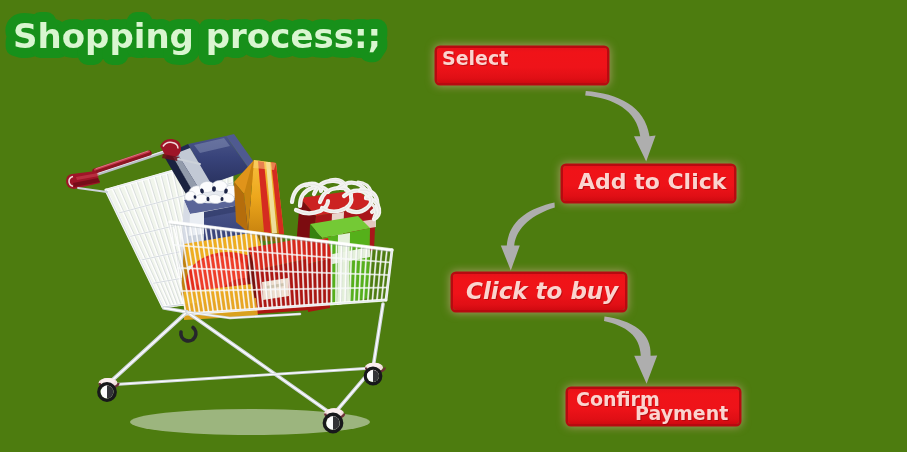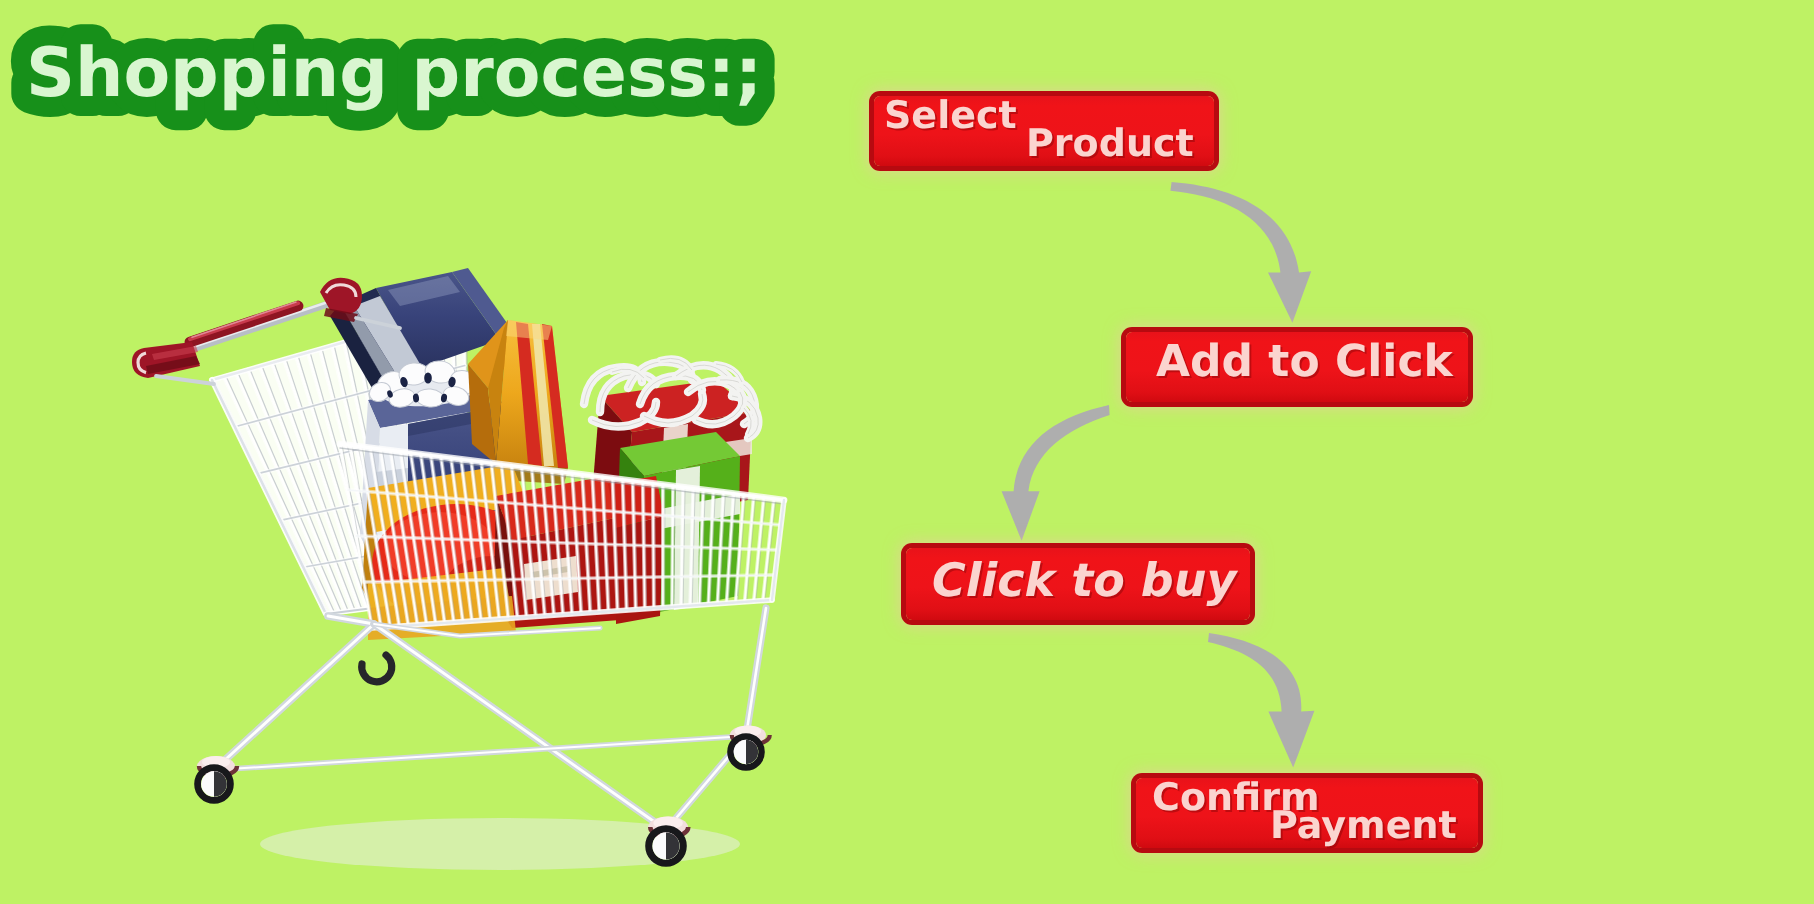--- a/index.html
+++ b/index.html
@@ -1,19 +1,19 @@
 <!DOCTYPE html>
 <html><head>
 <meta charset="utf-8">
 <title>Shopping process</title>
 <style>
   html,body{margin:0;padding:0;background:#ffffff;}
   body{width:907px;height:452px;overflow:hidden;
        font-family:"Liberation Sans",sans-serif;position:relative;}
-  #stage{position:absolute;left:0;top:0;width:907px;height:452px;background:#bef264;}
+  #stage{position:absolute;left:0;top:0;width:907px;height:452px;background:#4d7c0f;}
 
   
   #title{ position:absolute; left:0; top:0; width:420px; height:70px; }
   #title text{
     font-family:"DejaVu Sans",sans-serif;
     font-weight:bold; font-size:34px;
     fill:#d9f6d0; stroke:#17901a; stroke-width:20px;
     stroke-linejoin:round; paint-order:stroke;
   }
 
@@ -528,21 +528,20 @@
          C516.6,226.5 533,214.5 554.8,207.5 Z"></path>
 
     <path fill="#aeaeae" d="M604.5,316.5
          C632,320.5 652,332 650.6,355.8
          L657.2,355.4 L646.6,383.8 L634.2,355.8 L640.8,355.8
          C640.0,335.5 626,326 604.0,321.0 Z"></path>
   </svg>
 
   <div class="btn" id="btn-select">
     <span class="lbl l1">Select</span>
-    <span class="lbl l2">Product</span>
   </div>
 
   <div class="btn" id="btn-addcart">
     <span class="lbl l1">Add to Click</span>
   </div>
 
   <div class="btn" id="btn-clickbuy">
     <span class="lbl l1">Click to buy</span>
   </div>
 

